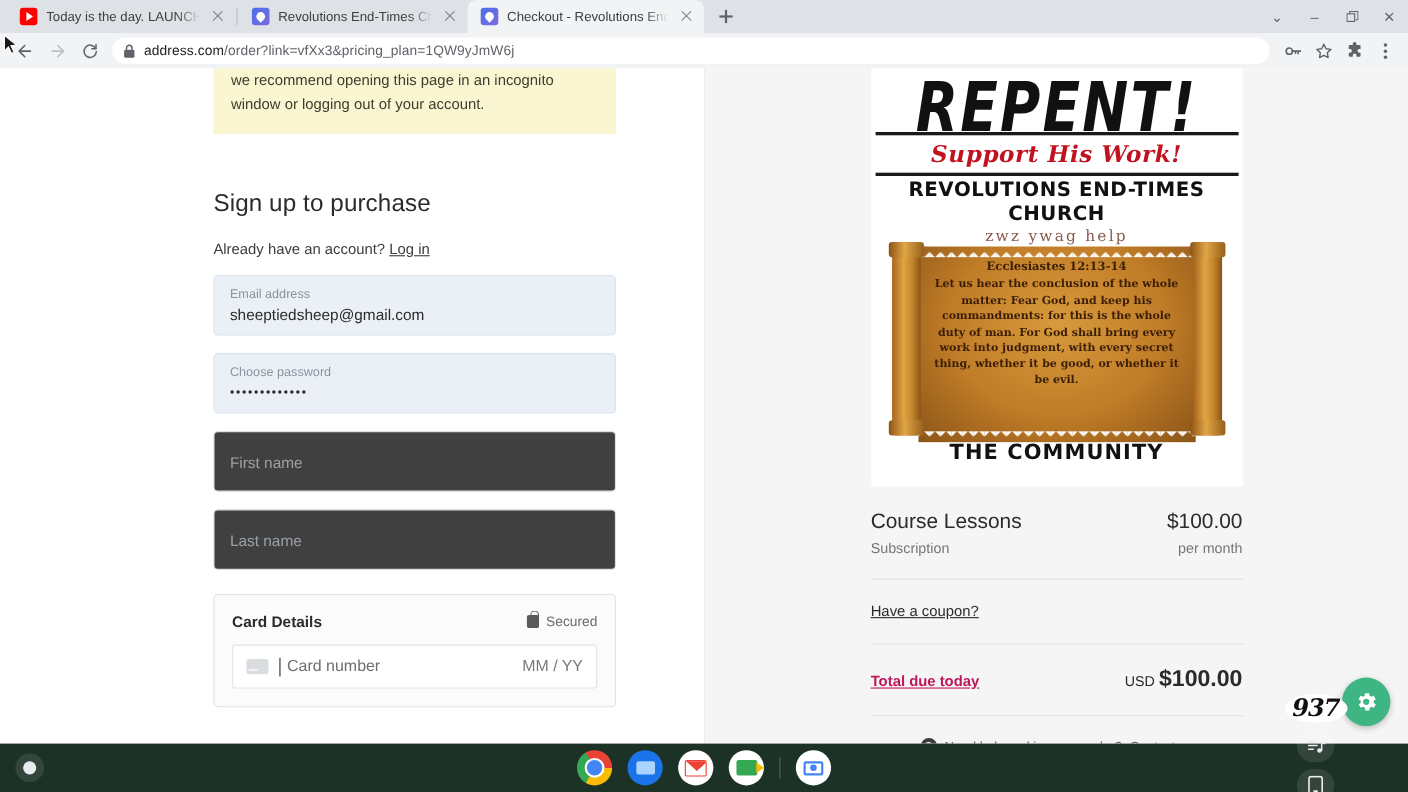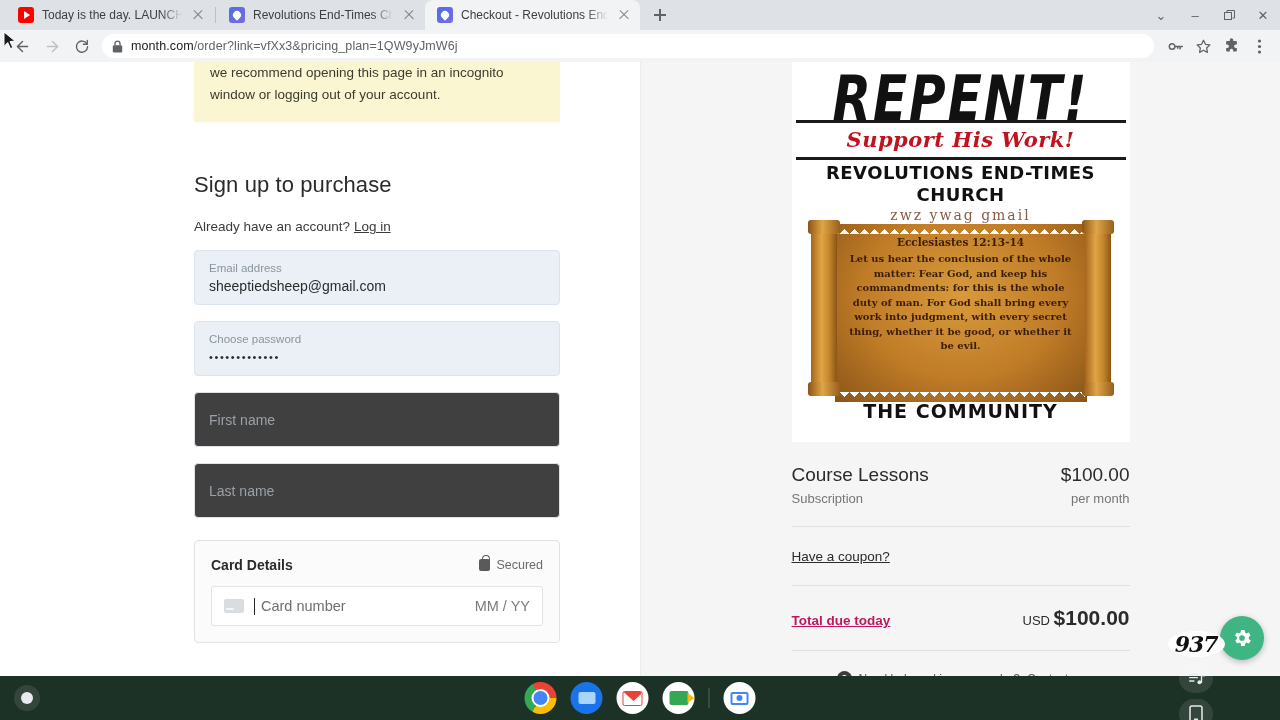--- a/index.html
+++ b/index.html
@@ -453,21 +453,21 @@
         <path d="M16.2 7.5A7 7 0 1 0 17 11" fill="none" stroke="#5f6368" stroke-width="1.7" stroke-linecap="round"></path>
         <path d="M16.6 3v4.8h-4.8" fill="none" stroke="#5f6368" stroke-width="1.7" stroke-linecap="round" stroke-linejoin="round"></path>
       </svg>
     </div>
 
     <div class="omnibox">
       <svg width="11" height="13" viewBox="0 0 11 13">
         <rect x="0.8" y="5.2" width="9.4" height="7.2" rx="1.2" fill="#5f6368"></rect>
         <path d="M3 5.2V3.6a2.5 2.5 0 0 1 5 0v1.6" fill="none" stroke="#5f6368" stroke-width="1.4"></path>
       </svg>
-      <div class="url"><span>month.com</span><span class="path">/order?link=vfXx3&amp;pricing_plan=1QW9yJmW6j</span></div>
+      <div class="url"><span>address.com</span><span class="path">/order?link=vfXx3&amp;pricing_plan=1QW9yJmW6j</span></div>
     </div>
 
     <div class="tbicon">
       <svg width="17" height="17" viewBox="0 0 20 20">
         <circle cx="6" cy="10" r="3.3" fill="none" stroke="#5f6368" stroke-width="1.7"></circle>
         <path d="M9.3 10H18M15.4 10v2.8M12.6 10v2.2" fill="none" stroke="#5f6368" stroke-width="1.7" stroke-linecap="round"></path>
       </svg>
     </div>
     <div class="tbicon">
       <svg width="17" height="17" viewBox="0 0 20 20">
@@ -540,21 +540,21 @@
     </div>
 
     <div class="right-col">
 
       <div class="prod-img">
         <div class="repent">REPENT!</div>
         <div class="rule"></div>
         <div class="support">Support His Work!</div>
         <div class="rule"></div>
         <div class="church">REVOLUTIONS END-TIMES CHURCH</div>
-        <div class="hebrew">zwz ywag gmail</div>
+        <div class="hebrew">zwz ywag help</div>
 
         <div class="scroll-area">
           <div class="scroll-paper"></div>
           <div class="rod left"></div>
           <div class="rod right"></div>
           <div class="verse-ref">Ecclesiastes 12:13-14</div>
           <div class="verse-body">Let us hear the conclusion of the whole matter: Fear God, and keep his commandments: for this is the whole duty of man. For God shall bring every work into judgment, with every secret thing, whether it be good, or whether it be evil.</div>
         </div>
 
         <div class="community">THE COMMUNITY</div>

